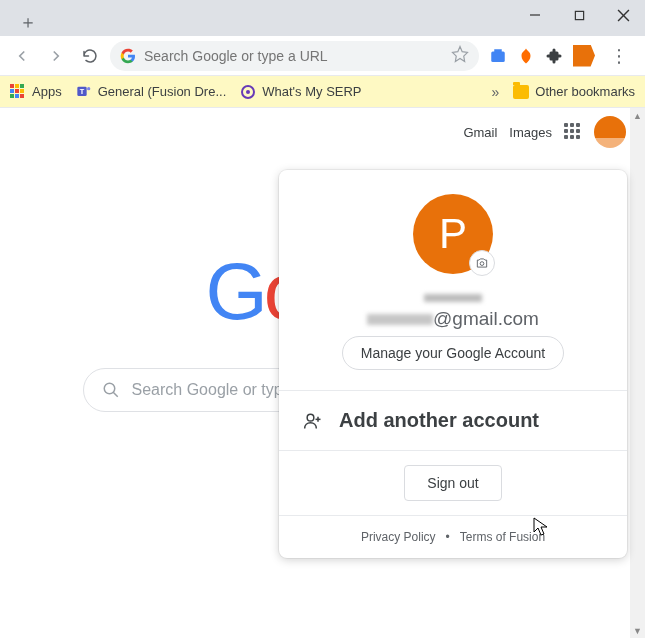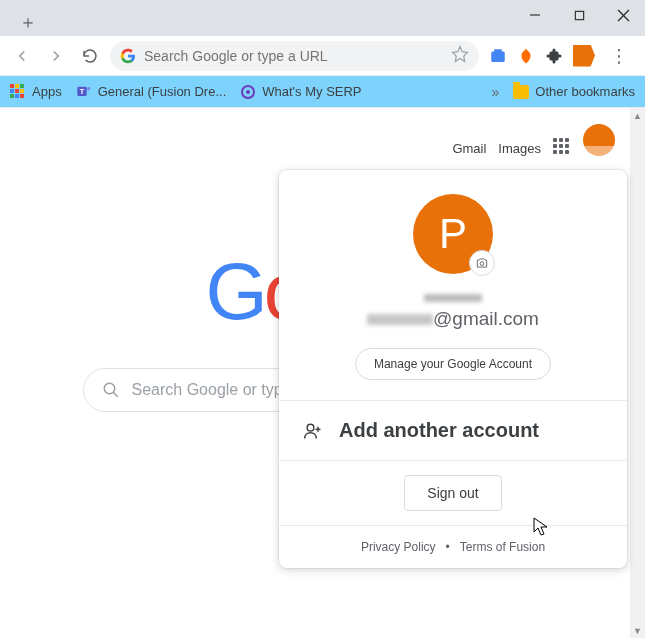--- a/index.html
+++ b/index.html
@@ -72,21 +72,21 @@
     }
     .g-logo-sm { width:16px; height:16px; }
     .omnibox input { flex:1; border:none; background:transparent; outline:none; font-size:14px; color:#202124; }
     .toolbar-icons { display: flex; align-items: center; gap: 10px; padding: 0 4px; }
     .ext-icon { width: 18px; height: 18px; display:flex; align-items:center; justify-content:center; }
     .profile-chip { width: 22px; height: 22px; background: #e8710a; clip-path: polygon(0 0, 80% 0, 100% 50%, 80% 100%, 0 100%); }
     .menu-dots { font-size: 18px; color:#5f6368; }
     
     .bookmarks {
       height: 32px;
-      background: #7dd3fc;
+      background: #fef9c3;
       border-bottom: 1px solid #e8eaed;
       display: flex;
       align-items: center;
       padding: 0 10px;
       gap: 14px;
       font-size: 13px;
       color: #3c4043;
     }
     .bm-item { display: flex; align-items: center; gap: 6px; cursor: pointer; white-space: nowrap; }
     .apps-icon { width:16px; height:16px; display:grid; grid-template-columns:repeat(3,4px); grid-template-rows:repeat(3,4px); gap:1px; }
@@ -107,24 +107,24 @@
       align-items: center;
     }
     .content-scroll { position:absolute; right:0; top:0; width:15px; height:100%; background:#f1f1f1; }
     .content-scroll .arrow { position:absolute; left:0; width:100%; height:15px; display:flex; align-items:center; justify-content:center; font-size:9px; color:#888; }
     .content-scroll .arrow.top { top:0; }
     .content-scroll .arrow.bottom { bottom:0; }
     .top-links {
       width: 100%;
       height: 48px;
       display: flex;
-      align-items: flex-end;
+      align-items: center;
       justify-content: flex-end;
       gap: 12px;
-      padding-right: 30px;
+      padding-right: 19px;
       font-size: 13px;
       color: #202124;
     }
     .top-links a { color: #3c4043; cursor:pointer; }
     .app-launcher { width:18px; height:18px; display:grid; grid-template-columns:repeat(3,4px); grid-template-rows:repeat(3,4px); gap:2px; }
     .app-launcher span { background:#5f6368; border-radius:1px; }
     .avatar-sm { width:32px; height:32px; border-radius:50%; background:linear-gradient(to bottom, #e8710a 70%, #f4b27a 70%); cursor:pointer; }
     .logo-area { margin-top: 90px; }
     .google-logo { display:flex; font-size: 80px; font-weight: 500; font-family: "Product Sans", Arial, sans-serif; letter-spacing:-4px; }
     .gl-b{color:#4285f4;} .gl-r{color:#ea4335;} .gl-y{color:#fbbc04;} .gl-g{color:#34a853;}
@@ -157,23 +157,23 @@
     .camera-badge {
       position:absolute; bottom:-2px; right:-2px; width:26px; height:26px;
       background:#fff; border:1px solid #dadce0; border-radius:50%;
       display:flex; align-items:center; justify-content:center;
     }
     .name-line { margin-top: 16px; height: 8px; width: 60px; }
     .name-line .blur { display:inline-block; width:58px; height:8px; background:#bbb; filter:blur(2px); }
     .email-line { margin-top: 10px; font-size:19px; color:#5f6368; display:flex; align-items:center; justify-content:center; gap:0; }
     .email-line .blur { display:inline-block; width:66px; height:11px; background:#c6c6c6; filter:blur(2px); }
     .manage-btn {
-      margin-top: 18px;
+      margin-top: 6px;
       border:1px solid #dadce0; border-radius: 18px;
-      padding: 8px 18px; font-size:12px; color:#3c4043; cursor:pointer;
+      padding: 8px 18px; font-size:14px; color:#3c4043; cursor:pointer;
     }
     .popup-row {
       border-top:1px solid #e8eaed;
       display:flex; align-items:center; gap:16px;
       padding: 18px 24px; font-size:20px; font-weight:600; color:#3c4043;
       cursor:pointer;
     }
     .popup-row svg { width:20px; height:20px; }
     .signout-row {
       border-top:1px solid #e8eaed; padding: 14px 0;

